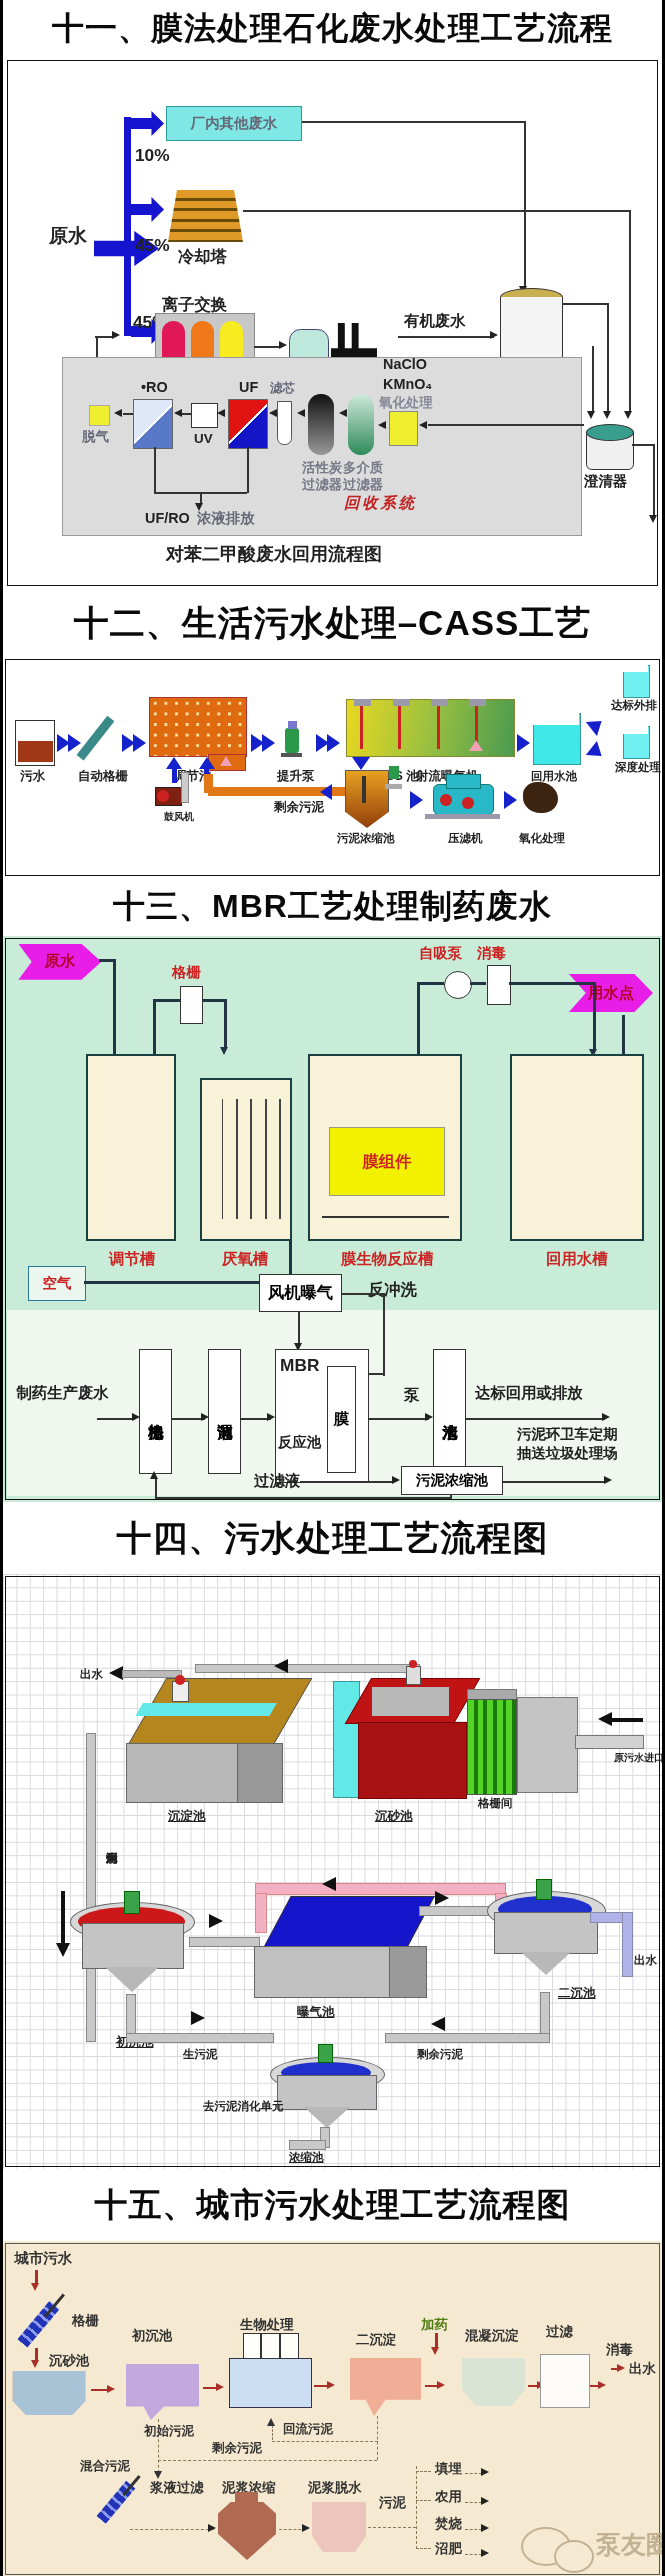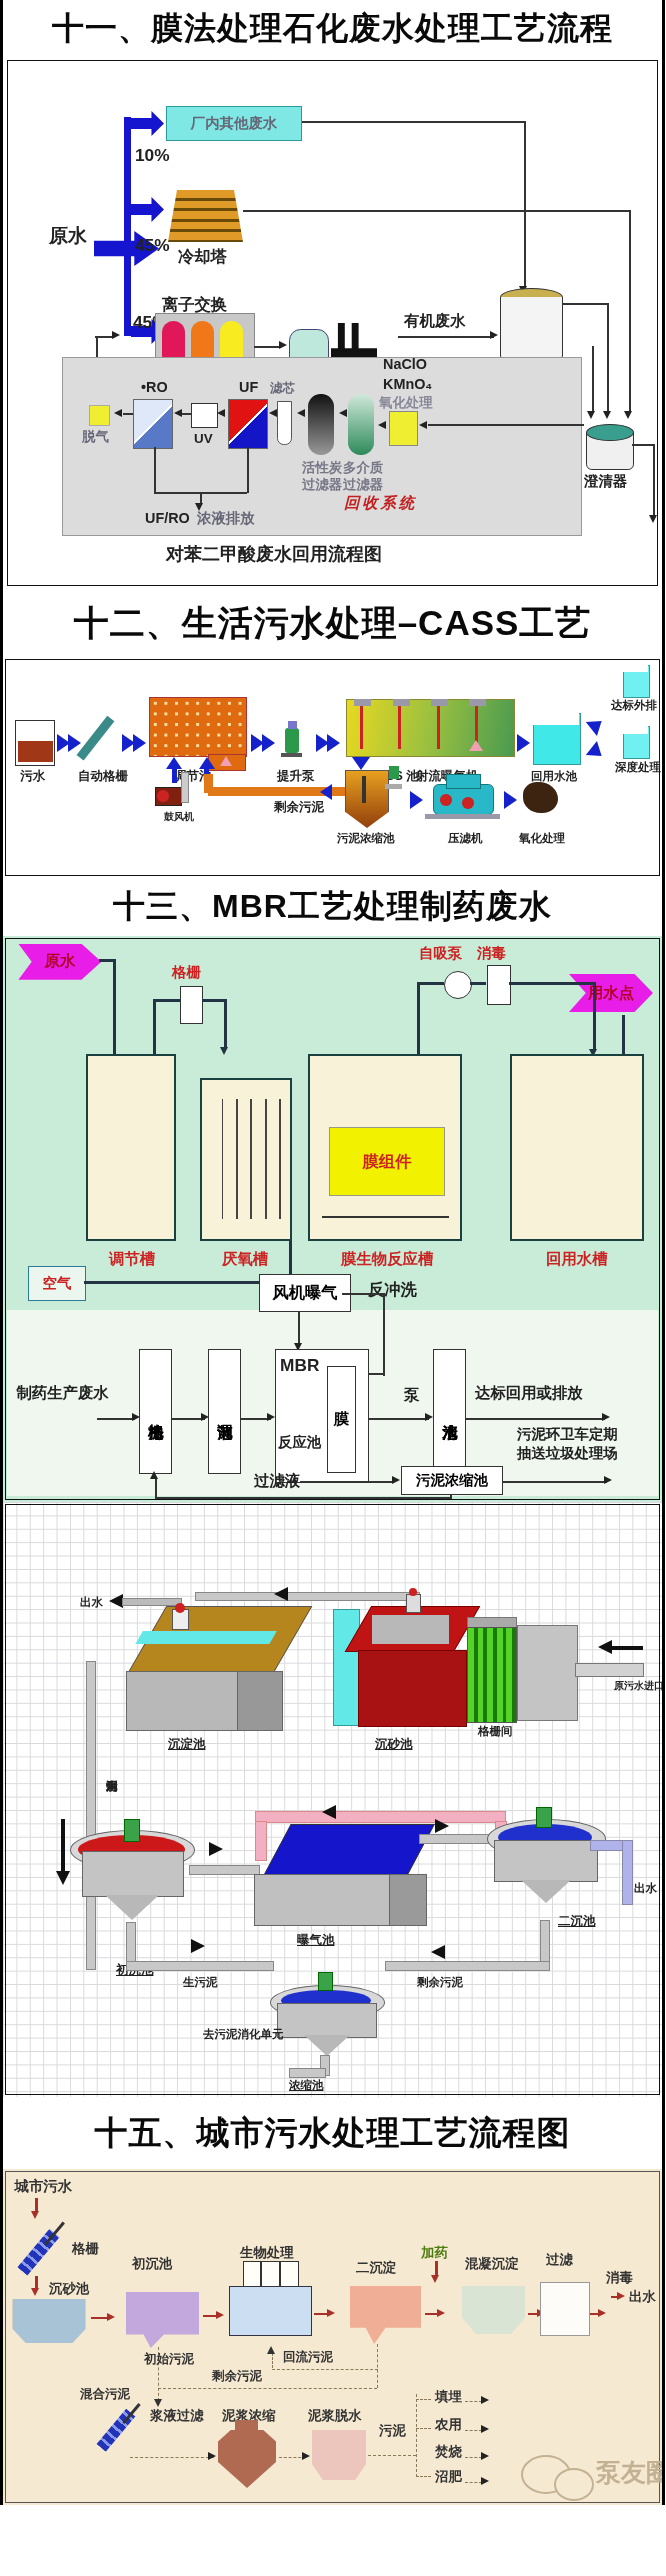--- a/index.html
+++ b/index.html
@@ -276,21 +276,21 @@
   <span class="lb redlb" style="left:106px;top:315px;font-size:15.4px;">调节槽</span>
   <span class="lb redlb" style="left:219px;top:315px;font-size:15.4px;">厌氧槽</span>
   <span class="lb redlb" style="left:338px;top:315px;font-size:15.4px;">膜生物反应槽</span>
   <span class="lb redlb" style="left:543px;top:315px;font-size:15.4px;">回用水槽</span>
   <div style="position:absolute;left:25px;top:330px;width:56px;height:33px;border:1.9px solid #2a7a9a;background:#eaf6ee;display:flex;align-items:center;justify-content:center;font-weight:bold;color:#c22;font-size:14.4px;">
         <span>空气</span>
       </div>
   <div class="hl" style="left:81px;top:345px;width:207px;background:#234;height:2.9px;"></div>
   <div class="vl" style="left:286px;top:305px;height:43px;background:#234;width:2.9px;"></div>
 
-  <div class="box" style="left:256px;top:338px;width:92px;height:38px;background:#fff;display:flex;align-items:center;justify-content:center;font-size:16.3px;font-weight:bold;">
+  <div class="box" style="left:256px;top:338px;width:83px;height:38px;background:#fff;display:flex;align-items:center;justify-content:center;font-size:16.3px;font-weight:bold;">
         <span>风机曝气</span>
       </div>
   <span class="lb" style="left:365px;top:345px;font-size:16.3px;">反冲洗</span>
   <div class="vl" style="left:295px;top:376px;height:33px;"></div>
   <div class="td" style="left:291px;top:407px;"></div>
   <div class="hl" style="left:339px;top:357px;width:43px;"></div>
   <div class="vl" style="left:380px;top:357px;height:83px;"></div>
   <div class="hl" style="left:357px;top:437px;width:23px;"></div>
   <div class="tl" style="left:349px;top:433px;"></div>
   <span class="lb" style="left:13.4px;top:449px;font-size:15.4px;">制药生产废水</span>
@@ -331,20 +331,23 @@
       <div class="tr" style="left:389px;top:540px;"></div>
   <div class="hl" style="left:500px;top:545px;width:104px;"></div>
       <div class="tr" style="left:601px;top:540px;"></div>
   <div class="hl" style="left:152px;top:561px;width:297px;"></div>
   <div class="vl" style="left:447px;top:558px;height:3.8px;"></div>
   <div class="vl" style="left:152px;top:541px;height:21px;"></div>
   <div class="tu" style="left:147px;top:535px;"></div>
   <span class="lb" style="left:251px;top:537px;font-size:15.4px;">过滤液</span>
 </div>
 
+<div class="sec ttl" style="height:72px;font-size:35px;">
+      <span>十四、污水处理工艺流程图</span>
+    </div>
 
 <div class="sec grid14" style="height:595px;">
   <div class="box" style="left:1.9px;top:1.9px;width:655px;height:591px;border-color:#111;"></div>
   <span class="lb" style="left:77px;top:94px;font-size:11.5px;">出水</span>
   <div class="tlL" style="left:106px;top:92px;"></div>
   <div style="position:absolute;left:119px;top:96px;width:58px;height:5.8px;background:#bbb;border:1px solid #888;"></div>
 
   <div style="position:absolute;left:144px;top:104px;width:144px;height:65px;transform:skewX(-30deg);background:#b5851e;border:1.9px solid #555;"></div>
   <div style="position:absolute;left:136px;top:129px;width:134px;height:13.4px;transform:skewX(-30deg);background:#63e8e8;"></div>
   <div style="position:absolute;left:123px;top:169px;width:111px;height:58px;background:#b8b8b8;border:1px solid #666;"></div>

